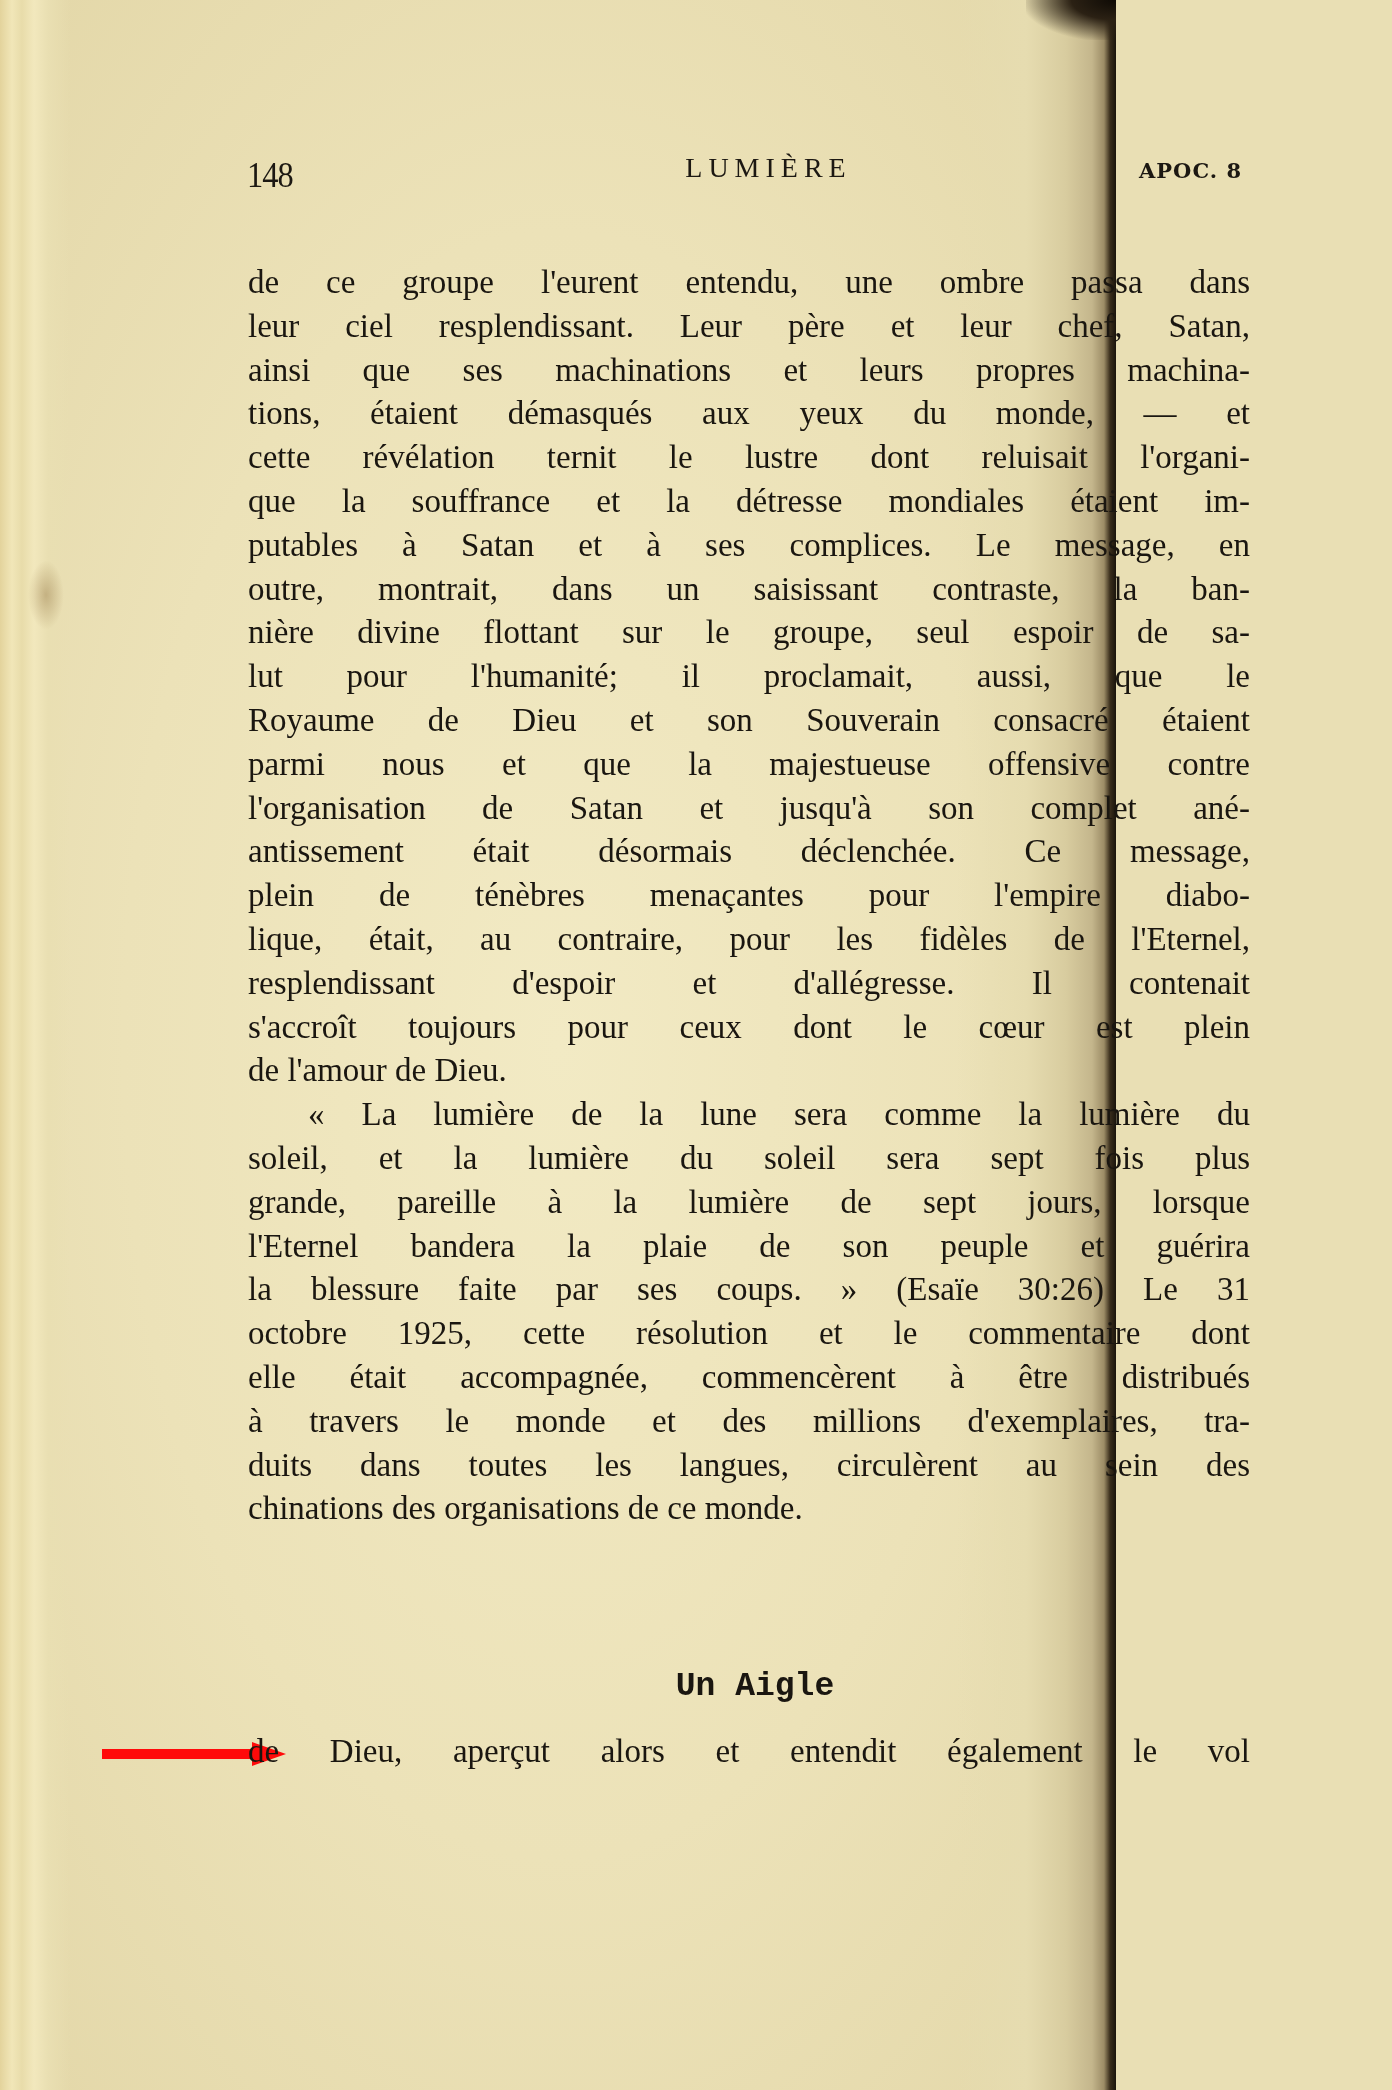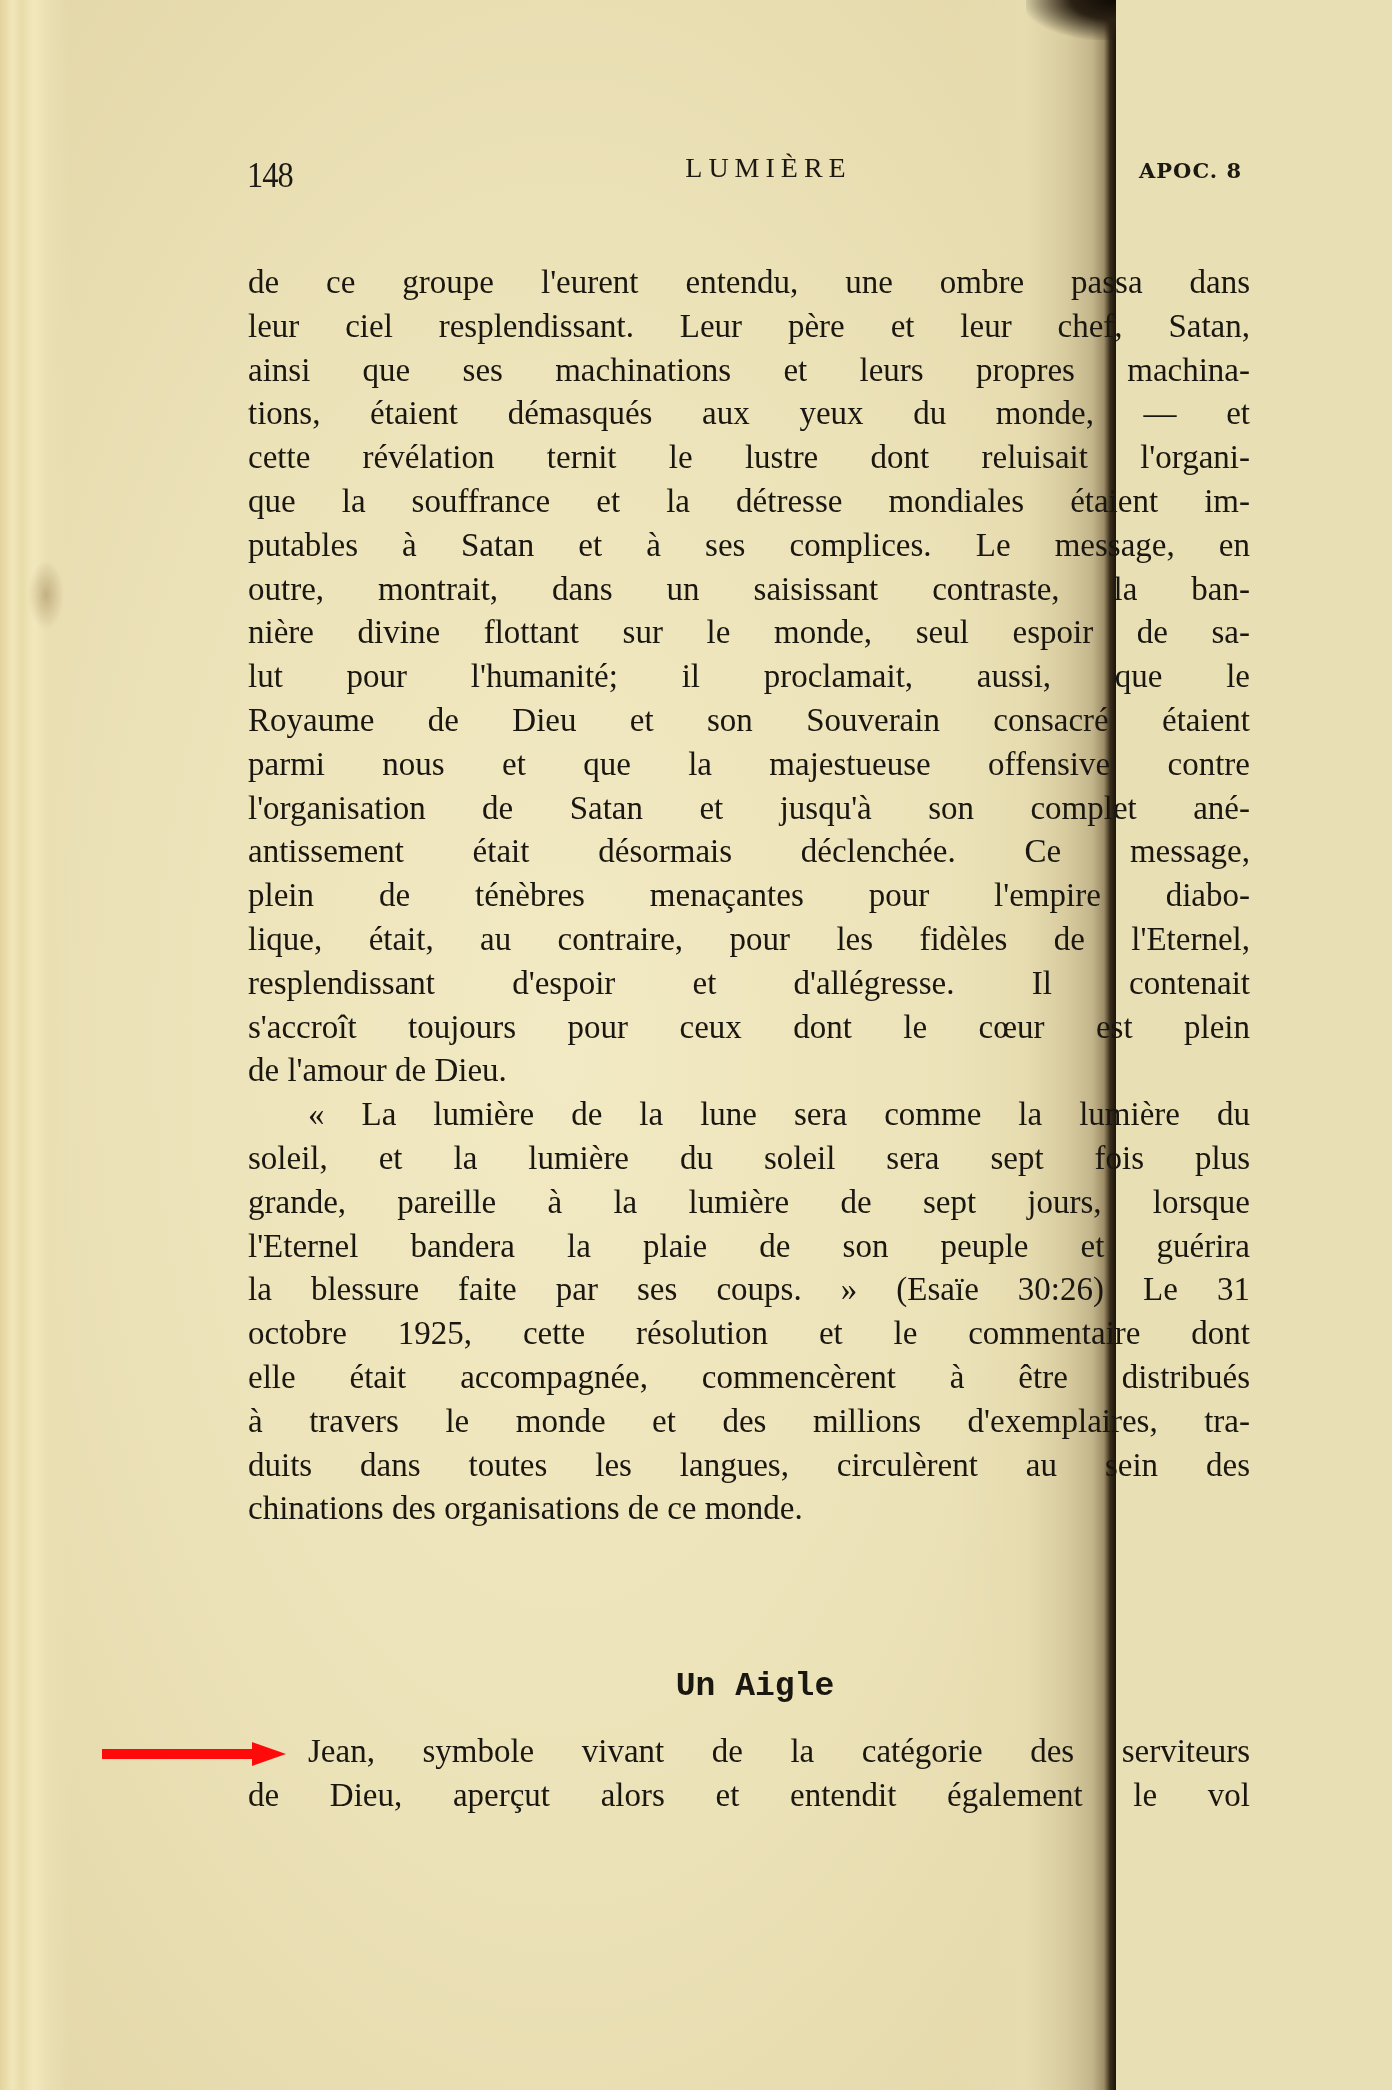--- a/index.html
+++ b/index.html
@@ -87,21 +87,21 @@
   <div class="body-text">
     <div>
       <span class="line">de ce groupe l'eurent entendu, une ombre passa dans</span>
       <span class="line">leur ciel resplendissant. Leur père et leur chef, Satan,</span>
       <span class="line">ainsi que ses machinations et leurs propres machina-</span>
       <span class="line">tions, étaient démasqués aux yeux du monde, — et</span>
       <span class="line">cette révélation ternit le lustre dont reluisait l'organi-</span>
       <span class="line">que la souffrance et la détresse mondiales étaient im-</span>
       <span class="line">putables à Satan et à ses complices. Le message, en</span>
       <span class="line">outre, montrait, dans un saisissant contraste, la ban-</span>
-      <span class="line">nière divine flottant sur le monde, seul espoir de sa-</span>
+      <span class="line">nière divine flottant sur le groupe, seul espoir de sa-</span>
       <span class="line">lut pour l'humanité; il proclamait, aussi, que le</span>
       <span class="line">Royaume de Dieu et son Souverain consacré étaient</span>
       <span class="line">parmi nous et que la majestueuse offensive contre</span>
       <span class="line">l'organisation de Satan et jusqu'à son complet ané-</span>
       <span class="line">antissement était désormais déclenchée. Ce message,</span>
       <span class="line">plein de ténèbres menaçantes pour l'empire diabo-</span>
       <span class="line">lique, était, au contraire, pour les fidèles de l'Eternel,</span>
       <span class="line">resplendissant d'espoir et d'allégresse. Il contenait</span>
       <span class="line">s'accroît toujours pour ceux dont le cœur est plein</span>
       <span class="line last">de l'amour de Dieu.</span>
@@ -121,16 +121,15 @@
   </div>
 
   <div class="heading">Un Aigle</div>
 
   <svg class="arrow" viewBox="0 0 184 24" xmlns="http://www.w3.org/2000/svg">
     <rect x="0" y="7" width="152" height="10" fill="#ff0a0a"></rect>
     <polygon points="150,0 184,12 150,24" fill="#ff0a0a"></polygon>
   </svg>
 
   <div class="para2">
-    <span class="line indent">Jean, symbole vivant de la catégorie des serviteurs</span>
     <span class="line">de Dieu, aperçut alors et entendit également le vol</span>
   </div>
 </div>
 
 </body></html>

